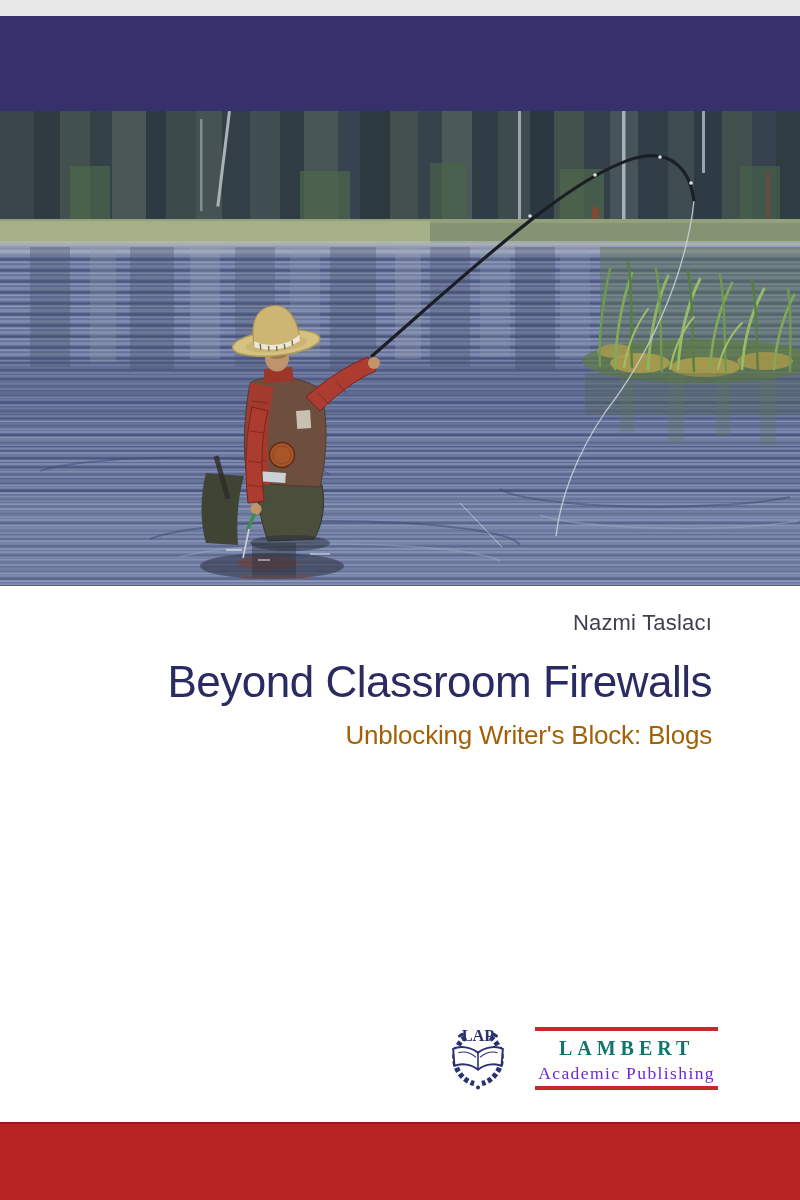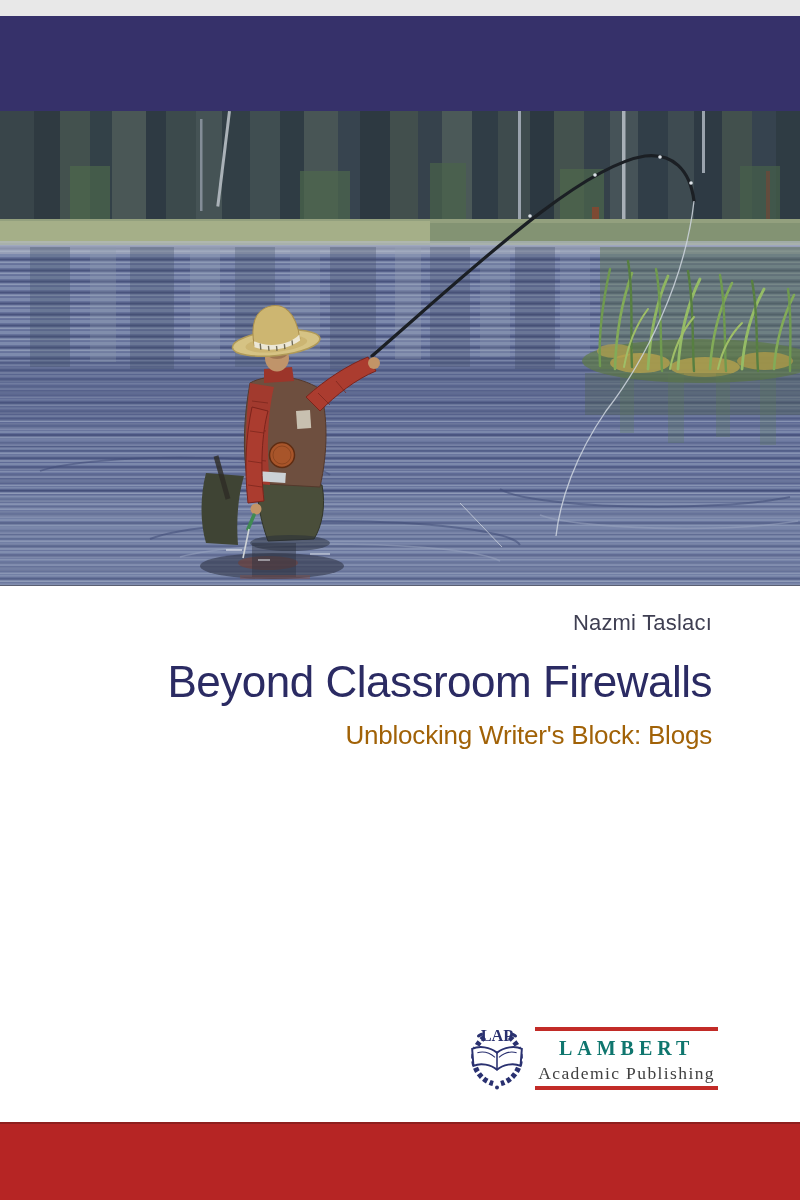--- a/index.html
+++ b/index.html
@@ -22,34 +22,34 @@
     font-size:44px;line-height:52px;font-weight:normal;color:#2b2b63;
     letter-spacing:-.5px;white-space:nowrap;
   }
   .subtitle{
     position:absolute;top:703px;right:88px;
     font-size:26px;line-height:32px;color:#a16207;letter-spacing:-.2px;white-space:nowrap;
   }
 
   .logo{
     position:absolute;top:1006px;right:82px;
-    display:flex;align-items:center;gap:4px;
+    display:flex;align-items:center;gap:23px;
   }
   .emblem{width:68px;height:72px;flex:0 0 auto;}
   .lambert{
     border-top:4px solid #c22b27;border-bottom:4px solid #c22b27;
     padding:2px 3px 3px 3px;text-align:center;
   }
   .lambert-name{
     font-family:"Liberation Serif",serif;font-weight:bold;
     font-size:20px;line-height:31px;letter-spacing:5px;color:#0f766e;white-space:nowrap;
   }
   .lambert-tagline{
     font-family:"Liberation Serif",serif;
-    font-size:17.5px;line-height:19px;letter-spacing:1.4px;color:#404040;white-space:nowrap;
+    font-size:17.5px;line-height:19px;letter-spacing:1.4px;color:#6d28d9;white-space:nowrap;
   }
 </style>
 </head>
 <body>
 
 <div class="cover">
 
   <div class="band-top"></div>
 
   <div class="photo">

